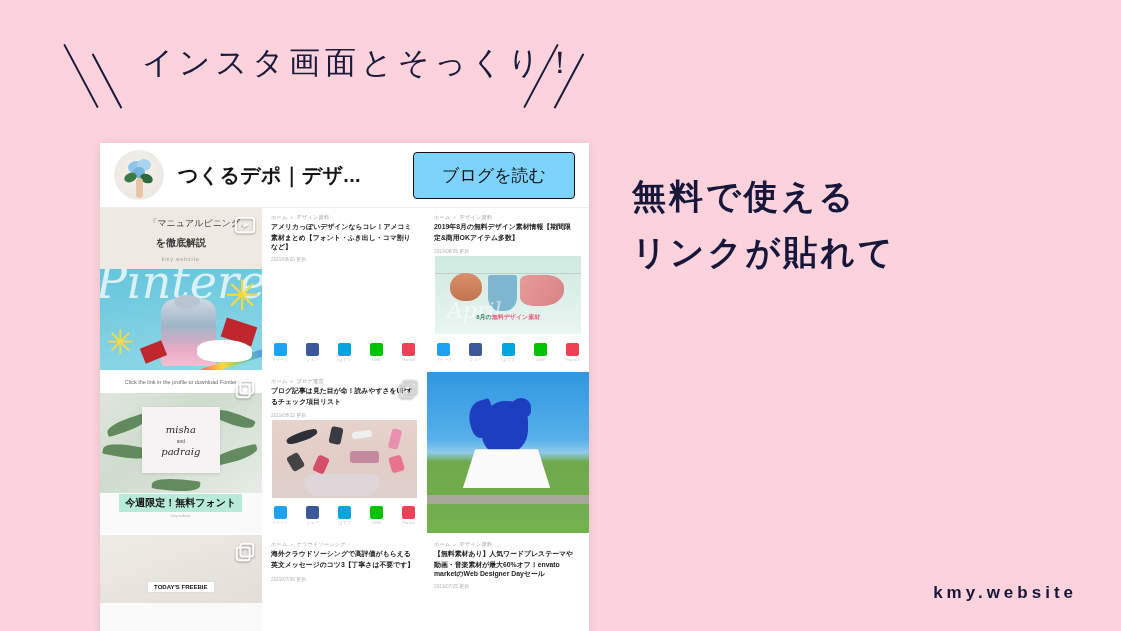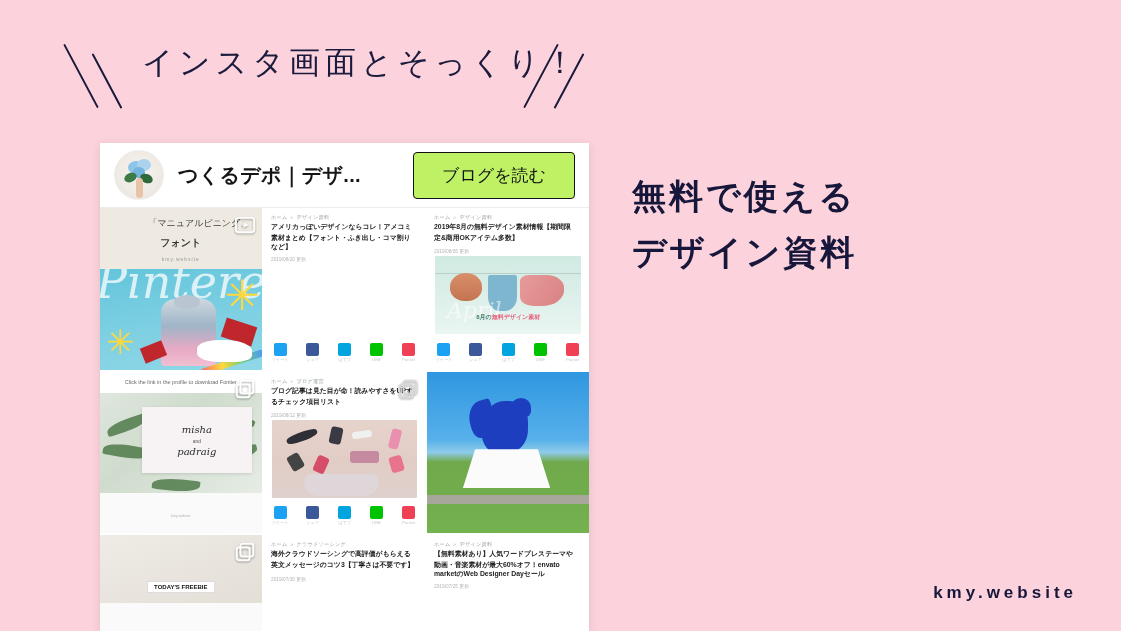--- a/index.html
+++ b/index.html
@@ -49,21 +49,21 @@
   .av-f3{width:12px;height:11px;left:18px;top:16px;background:#74b3de;}
   .av-l1{width:13px;height:9px;left:9px;top:22px;background:#3d7a46;transform:rotate(-25deg);}
   .av-l2{width:13px;height:9px;left:25px;top:23px;background:#2f6b3a;transform:rotate(22deg);}
   .av-hand{width:7px;height:20px;left:21px;top:27px;background:#e9c3a8;border-radius:4px;position:absolute;}
   .profile-name{
     margin-left:14px;font-size:20px;font-weight:bold;color:#151515;
     white-space:nowrap;letter-spacing:.3px;
   }
   .blog-btn{
     margin-left:auto;border:1.6px solid #111;border-radius:4px;
-    padding:11px 28px;font-size:17px;color:#111;background:#bef264;
+    padding:11px 28px;font-size:17px;color:#111;background:#7dd3fc;
     white-space:nowrap;cursor:pointer;
   }
   .tap-bar{
     height:40px;display:flex;align-items:center;justify-content:center;
     background:#f7f7f7;color:#3c3c3c;font-size:15px;border-bottom:1px solid #ececec;
   }
 
   
   .grid{display:grid;grid-template-columns:repeat(3,1fr);gap:2px;background:#fff;}
   .tile{position:relative;width:100%;padding-top:100%;overflow:hidden;background:#fff;cursor:pointer;}
@@ -143,21 +143,21 @@
   .t4-top{position:absolute;left:0;right:0;top:0;height:13%;background:#fff;display:flex;align-items:center;justify-content:center;}
   .t4-top span{font-size:5.5px;color:#6a6a6a;}
   .t4-img{position:absolute;left:0;right:0;top:13%;height:62%;
     background:linear-gradient(140deg,#dfe6de 0%,#cfdccd 40%,#e6ece5 100%);overflow:hidden;}
   .leaf{position:absolute;background:#4f7a4a;border-radius:60% 10% 60% 10%;opacity:.85;}
   .lf1{left:4%;top:26%;width:26%;height:12%;transform:rotate(-18deg);}
   .lf2{left:2%;top:52%;width:30%;height:13%;transform:rotate(10deg);}
   .lf3{right:4%;top:20%;width:26%;height:12%;transform:rotate(22deg);}
   .lf4{right:2%;top:56%;width:28%;height:12%;transform:rotate(-14deg);}
   .lf5{left:32%;bottom:2%;width:30%;height:12%;transform:rotate(6deg);}
-  .card4{position:absolute;left:26%;top:14%;width:48%;height:66%;background:#f7f2f4;box-shadow:0 1px 3px rgba(0,0,0,.12);padding-left:32px;}
+  .card4{position:absolute;left:26%;top:14%;width:48%;height:66%;background:#f7f2f4;box-shadow:0 1px 3px rgba(0,0,0,.12);}
   .card4 .n1{position:absolute;left:0;right:0;top:26%;text-align:center;font-size:10px;color:#2b2b2b;
     font-family:"DejaVu Serif",serif;font-style:italic;}
   .card4 .n2{position:absolute;left:0;right:0;top:48%;text-align:center;font-size:5px;color:#555;}
   .card4 .n3{position:absolute;left:0;right:0;top:60%;text-align:center;font-size:10px;color:#2b2b2b;
     font-family:"DejaVu Serif",serif;font-style:italic;}
   .t4-cap{position:absolute;left:0;right:0;top:75%;height:12%;display:flex;align-items:center;justify-content:center;}
   .t4-cap span{background:#b8ead9;padding:2px 6px;font-size:10px;font-weight:bold;color:#111;}
   .t4-sub{position:absolute;left:0;right:0;top:88%;text-align:center;font-size:3.6px;color:#b6b6b6;}
 
   
@@ -223,21 +223,21 @@
     <div class="blog-btn">ブログを読む</div>
   </div>
 
 
   <div class="grid">
 
     <div class="tile">
       <div class="tile-inner">
         <div class="t1-top">
           <div class="l1">「マニュアルピニング」</div>
-          <div class="l2">フォント</div>
+          <div class="l2">を徹底解説</div>
           <div class="l3">kmy.website</div>
         </div>
         <div class="t1-bot">
           <div class="pinscript">Pinterest</div>
           <div class="star st1">✳</div>
           <div class="star st2">✳</div>
           <div class="person"></div>
             <div class="p-head"></div>
           <div class="redsq rs1"></div>
             <div class="redsq rs2"></div>
@@ -340,20 +340,23 @@
               <span class="leaf lf2"></span>
               <span class="leaf lf3"></span>
           <span class="leaf lf4"></span>
               <span class="leaf lf5"></span>
           <div class="card4">
             <div class="n1">misha</div>
             <div class="n2">and</div>
             <div class="n3">padraig</div>
           </div>
         </div>
+        <div class="t4-cap">
+              <span>今週限定！無料フォント</span>
+            </div>
         <div class="t4-sub">kmy.website</div>
         <div class="badge">
           <svg viewBox="0 0 24 24">
                 <rect x="7" y="3" width="14" height="14" rx="2.5" fill="none" stroke="#fff" stroke-width="2.2"></rect>
                 <rect x="3" y="7" width="14" height="14" rx="2.5" fill="none" stroke="#fff" stroke-width="2.2"></rect>
               </svg>
         </div>
       </div>
         </div>
     </div>
@@ -457,16 +460,16 @@
         <div class="pmeta">2019/07/25  更新</div>
       </div>
         </div>
     </div>
 
   </div>
 </div>
 
 <div class="copy">
   <div class="ln">無料で使える</div>
-  <div class="ln">デザイン資料</div>
+  <div class="ln">リンクが貼れて</div>
 </div>
 
 <div class="site">kmy.website</div>
 
 </body></html>

